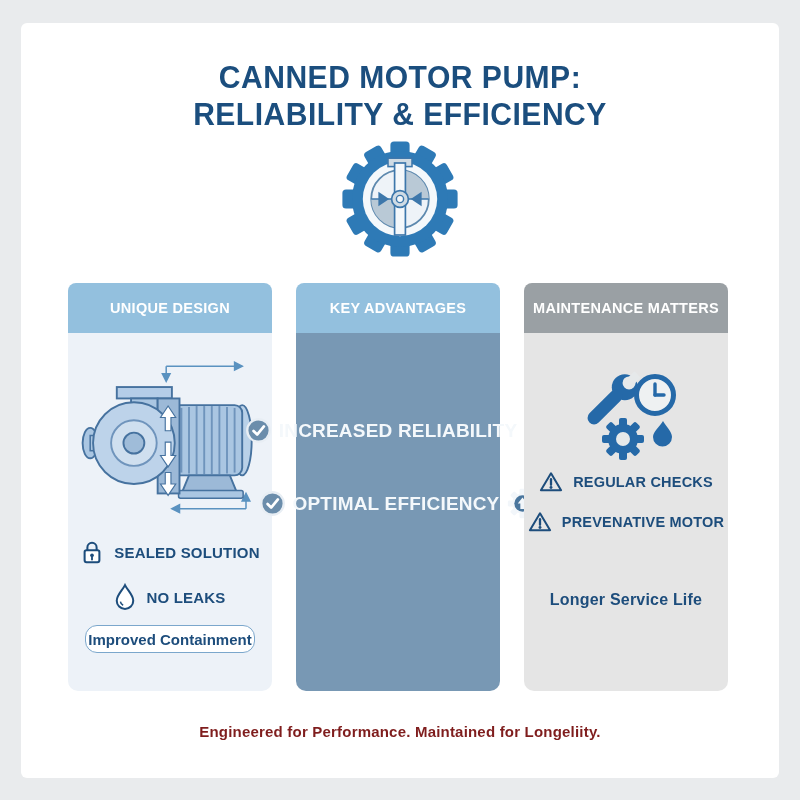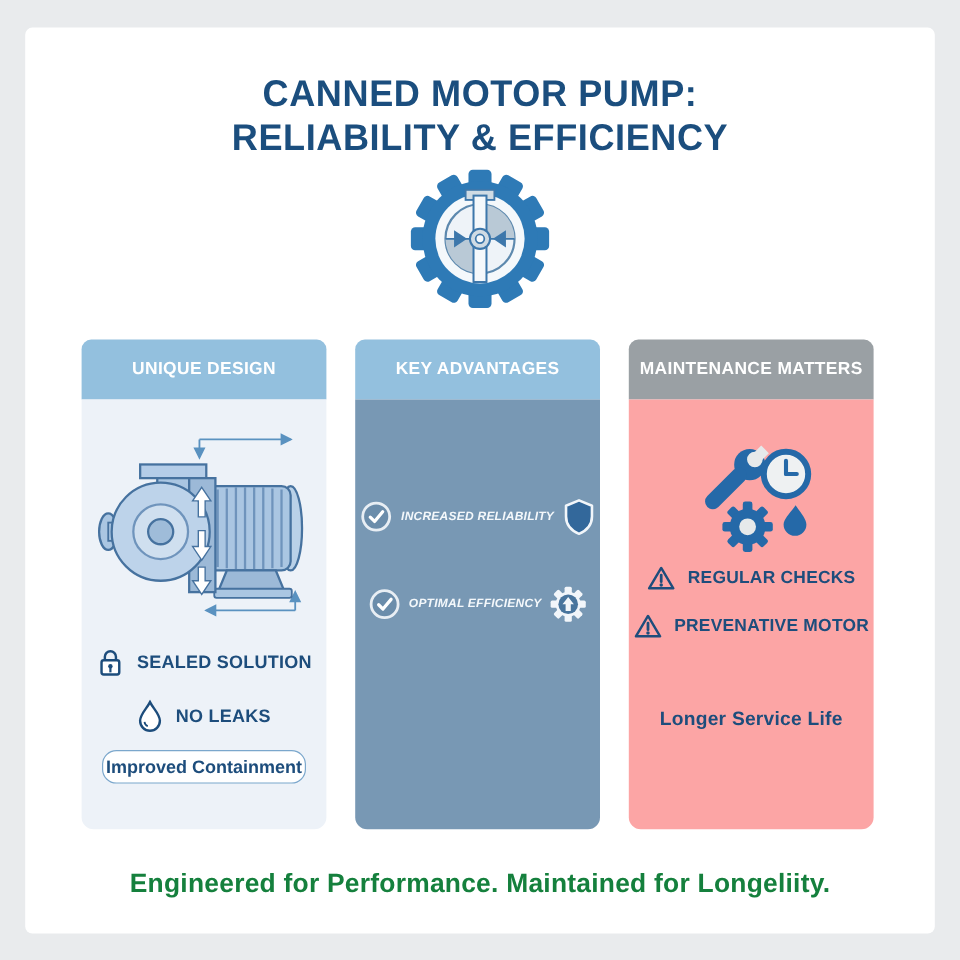--- a/index.html
+++ b/index.html
@@ -26,60 +26,60 @@
   .col.c3{left:503px;}
   .col-header{
     height:50px;border-radius:8px 8px 0 0;display:flex;align-items:center;justify-content:center;
     color:#ffffff;font-weight:bold;font-size:14.5px;letter-spacing:.3px;white-space:nowrap;
   }
   .c1 .col-header,.c2 .col-header{background:#93c0de;}
   .c3 .col-header{background:#9aa0a4;}
   .col-body{height:358px;border-radius:0 0 10px 10px;position:relative;}
   .c1 .col-body{background:#edf2f8;}
   .c2 .col-body{background:#7898b4;}
-  .c3 .col-body{background:#fca5a5;}
+  .c3 .col-body{background:#e5e5e5;}
   
   .pump-illo{position:absolute;left:7px;top:10px;width:190px;height:185px;}
   .feature-row{
     position:absolute;left:0;width:204px;display:flex;align-items:center;justify-content:center;gap:10px;
     color:#1d4d7c;font-weight:bold;font-size:15px;letter-spacing:.2px;white-space:nowrap;
   }
   .row-sealed{top:206px;}
   .row-noleaks{top:250px;}
   .callout{
     position:absolute;left:17px;top:292px;width:170px;height:28px;box-sizing:border-box;
     border:1.5px solid #7ba7cc;border-radius:12px;background:#ffffff;
     display:flex;align-items:center;justify-content:center;
     color:#1d4d7c;font-weight:bold;font-size:15px;white-space:nowrap;
   }
   
   .adv-row{
     position:absolute;left:0;width:204px;display:flex;align-items:center;justify-content:center;gap:7px;
-    color:#f4f8fb;font-weight:bold;font-size:10px;letter-spacing:.2px;white-space:nowrap;font-style:italic;
+    color:#f4f8fb;font-weight:bold;font-size:19px;letter-spacing:.2px;white-space:nowrap;
   }
   .adv1{top:82px;}
   .adv2{top:155px;}
   .panel-note{
     position:absolute;left:0;width:204px;text-align:center;
     font-weight:bold;font-size:16px;letter-spacing:.2px;white-space:nowrap;
   }
   .c2 .panel-note{top:255px;color:#eef3f8;}
   .c3 .panel-note{top:258px;color:#1d4d7c;}
   
   .icon-cluster{position:absolute;left:45px;top:22px;width:116px;height:110px;}
   .maint-row{
     position:absolute;left:0;width:204px;display:flex;align-items:center;justify-content:center;gap:10px;
     color:#1d4d7c;font-weight:bold;font-size:14.5px;letter-spacing:.2px;white-space:nowrap;
   }
   .maint1{top:138px;}
   .maint2{top:178px;}
   
   .tagline{
     position:absolute;left:0;top:700px;width:758px;text-align:center;
-    color:#15803d;font-weight:bold;font-size:22px;letter-spacing:.2px;
+    color:#7f1d1d;font-weight:bold;font-size:15px;letter-spacing:.2px;
   }
   svg{display:block;}
 </style>
 </head>
 <body>
 
 <div class="card">
 
   <div class="title">
     <div>CANNED MOTOR PUMP:</div>

